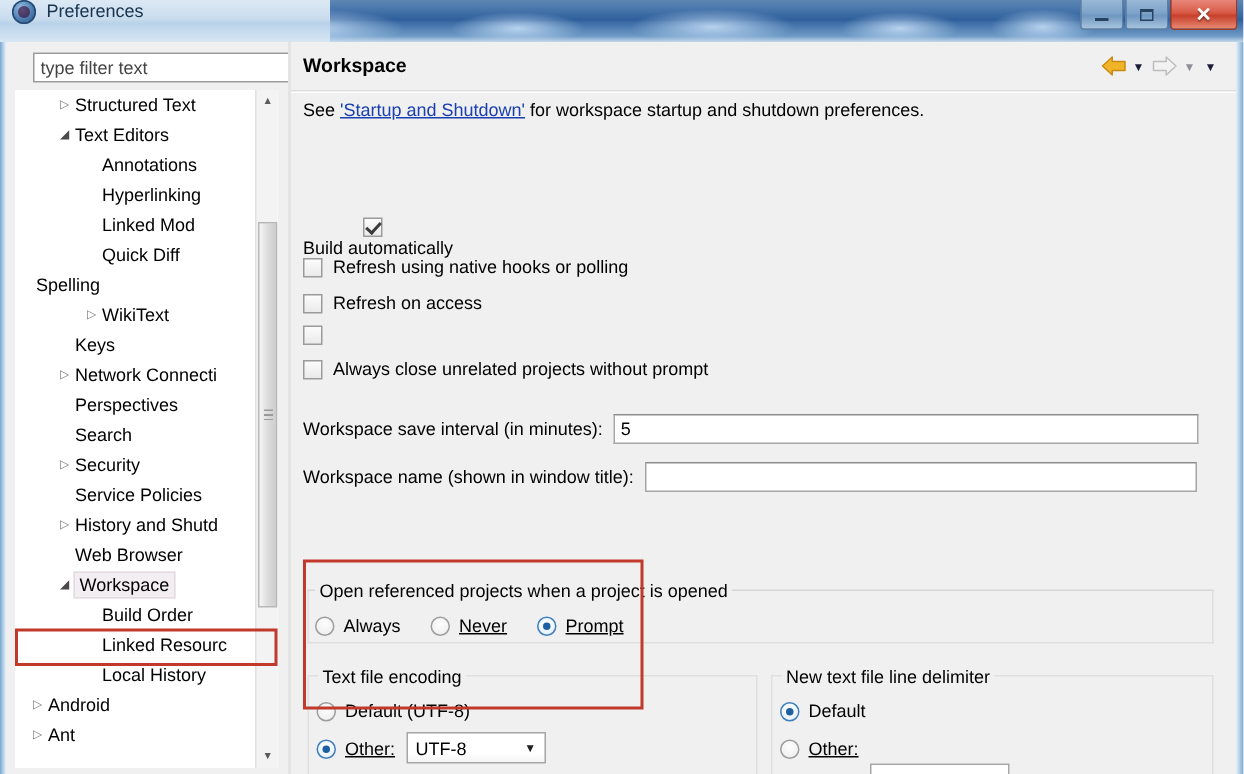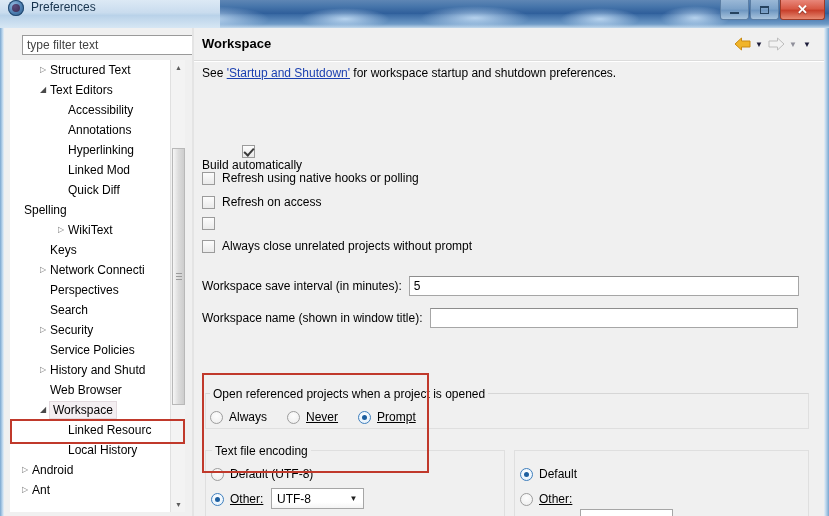--- a/index.html
+++ b/index.html
@@ -525,24 +525,20 @@
             <div class="tnode" style="padding-left: 26px;">
               <span class="arrow">▷</span>
               <span class="tlabel">Structured Text</span>
             </div>
             <div class="tnode" style="padding-left: 26px;">
               <span class="arrow open">◢</span>
               <span class="tlabel">Text Editors</span>
             </div>
             <div class="tnode" style="padding-left: 44px;">
               <span class="arrow"></span>
-              <span class="tlabel">Accessibility</span>
-            </div>
-            <div class="tnode" style="padding-left: 44px;">
-              <span class="arrow"></span>
               <span class="tlabel">Annotations</span>
             </div>
             <div class="tnode" style="padding-left: 44px;">
               <span class="arrow"></span>
               <span class="tlabel">Hyperlinking</span>
             </div>
             <div class="tnode" style="padding-left: 44px;">
               <span class="arrow"></span>
               <span class="tlabel">Linked Mod</span>
             </div>
@@ -586,20 +582,24 @@
               <span class="arrow">▷</span>
               <span class="tlabel">History and Shutd</span>
             </div>
             <div class="tnode" style="padding-left: 26px;">
               <span class="arrow"></span>
               <span class="tlabel">Web Browser</span>
             </div>
             <div class="tnode selected" style="padding-left: 26px;">
               <span class="arrow open">◢</span>
               <span class="tlabel">Workspace</span>
+            </div>
+            <div class="tnode" style="padding-left: 44px;">
+              <span class="arrow"></span>
+              <span class="tlabel">Build Order</span>
             </div>
             <div class="tnode" style="padding-left: 44px;">
               <span class="arrow"></span>
               <span class="tlabel">Linked Resourc</span>
             </div>
             <div class="tnode" style="padding-left: 44px;">
               <span class="arrow"></span>
               <span class="tlabel">Local History</span>
             </div>
             <div class="tnode" style="padding-left: 8px;">
@@ -715,20 +715,21 @@
           <span class="radio on"></span>
           <span class="ul">Other:</span>
         </div>
 
         <div class="combo" style="left:77px; top:426px; width:93px;">
           <span>UTF-8</span>
           <span class="cbtn">▼</span>
         </div>
 
         <div class="groupbox" style="left:320px; top:388px; width:295px; height:78px;"></div>
+        <div class="group-title" style="left:327px; top:382px;">New text file line delimiter</div>
 
         <div class="ritem-row" style="left:326px; top:405px;">
           <span class="radio on"></span>
           <span>Default</span>
         </div>
 
         <div class="ritem-row" style="left:326px; top:430px;">
           <span class="radio"></span>
           <span class="ul">Other:</span>
         </div>

